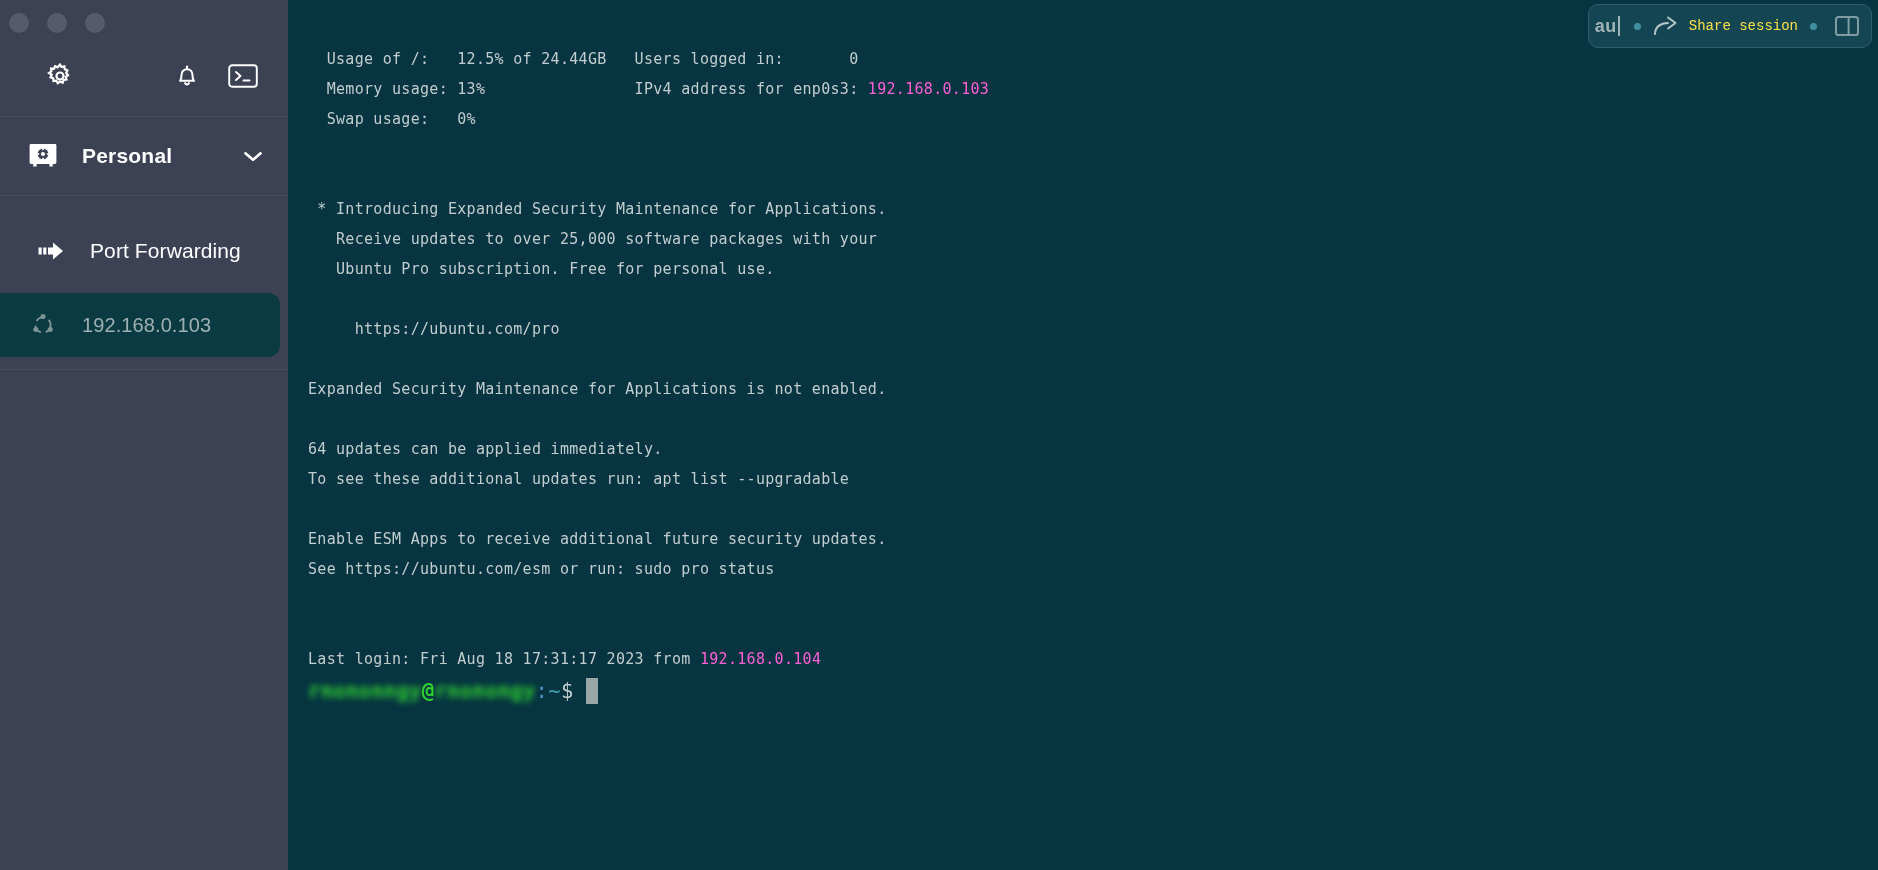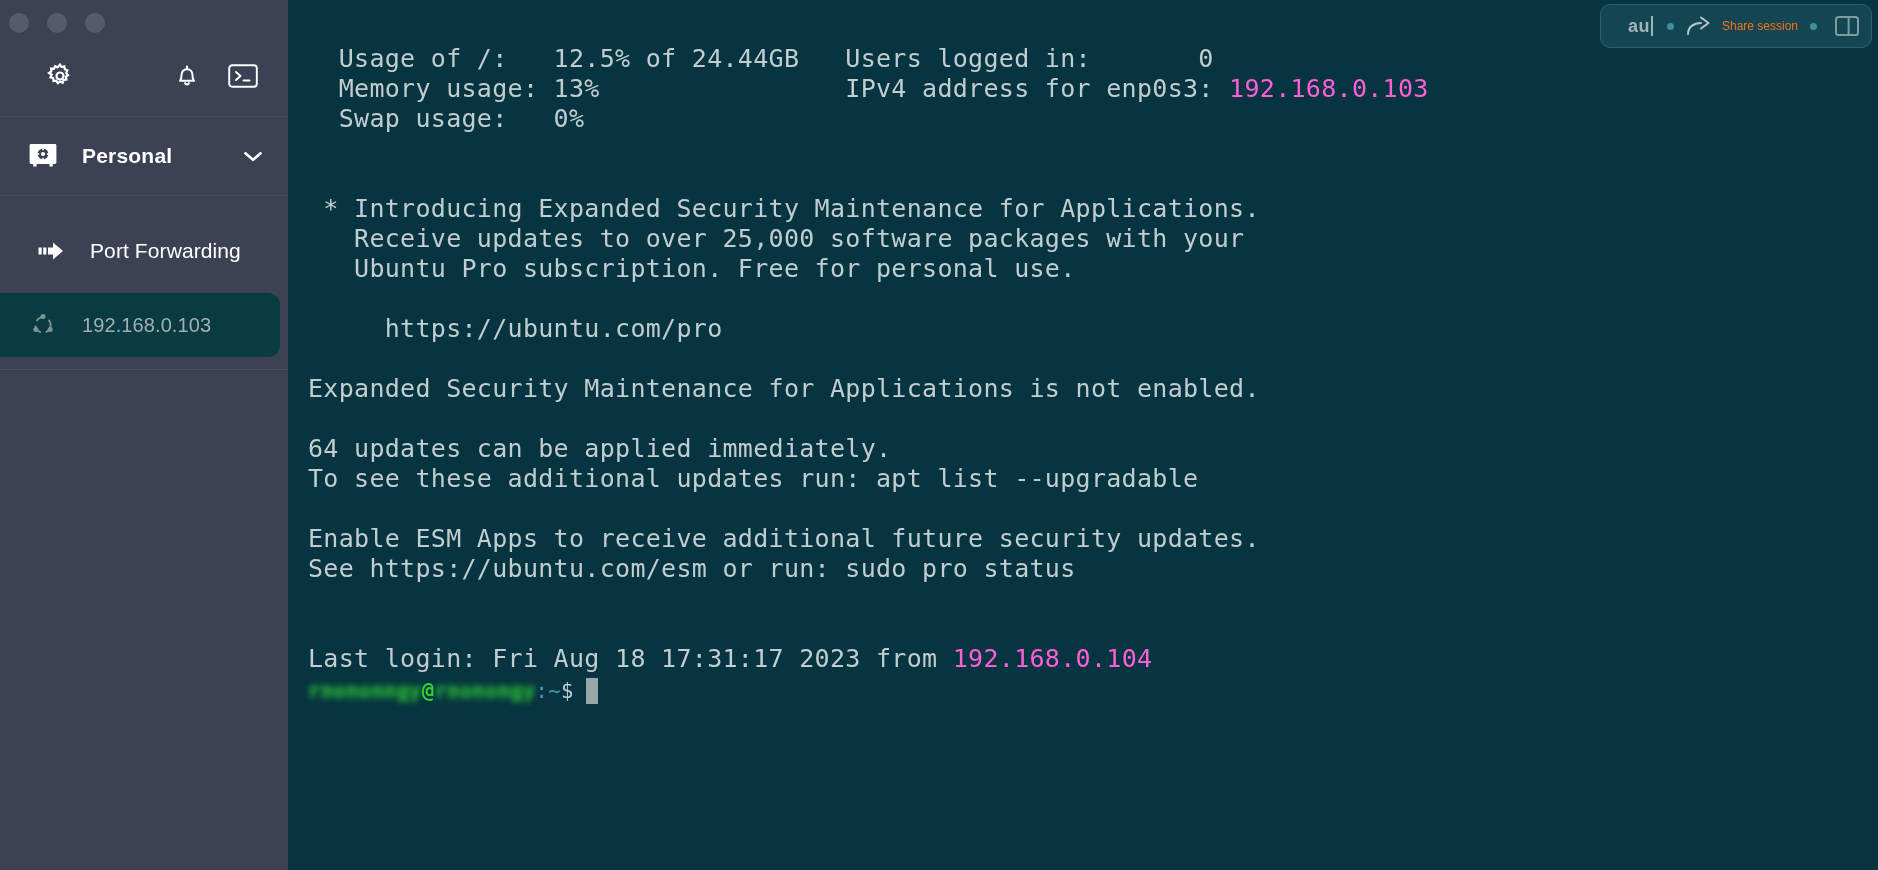--- a/index.html
+++ b/index.html
@@ -133,21 +133,21 @@
     height: 870px;
     background: #063440;
     position: relative;
     overflow: hidden;
     font-family: "DejaVu Sans Mono", "Liberation Mono", monospace;
   }
   #term-text {
     position: absolute;
     top: 44px;
     left: 20px;
-    font-size: 25px;
+    font-size: 15px;
     line-height: 30px;
     color: #c2cdcf;
     white-space: pre;
     letter-spacing: 0.3px;
   }
   .t-magenta { color: #ff5fd7; }
   .t-blank { display: block; height: 30px; }
 
   
   #prompt-line {
@@ -201,21 +201,21 @@
   #session-toolbar {
     position: absolute;
     top: 4px;
     right: 6px;
     height: 44px;
     display: flex;
     align-items: center;
     background: #134652;
     border: 1px solid #2d5f6a;
     border-radius: 10px;
-    padding: 0 10px 0 27px;
+    padding: 0 10px 0 6px;
     gap: 0px;
   }
   .tb-text {
     font-family: "Liberation Sans", sans-serif;
     font-size: 18px;
     color: #9fb4b8;
     font-weight: bold;
     letter-spacing: 0.5px;
   }
   .tb-caret {
@@ -231,23 +231,23 @@
     background: #3e8fa0;
     margin: 0 12px;
     flex: 0 0 7px;
   }
   .tb-icon {
     width: 26px; height: 26px;
     display: flex; align-items: center; justify-content: center;
     color: #b3c6c9;
   }
   .tb-label {
-    font-family: Liberation Sans, sans-serif;
-    font-size: 12px;
-    color: #f97316;
+    font-family: Liberation Mono, monospace;
+    font-size: 14px;
+    color: #fde047;
     margin-left: 10px;
   }
   .tb-split {
     width: 28px; height: 26px;
     display: flex; align-items: center; justify-content: center;
     color: #7f9ca2;
     margin-left: 4px;
   }
 </style>
 </head>

